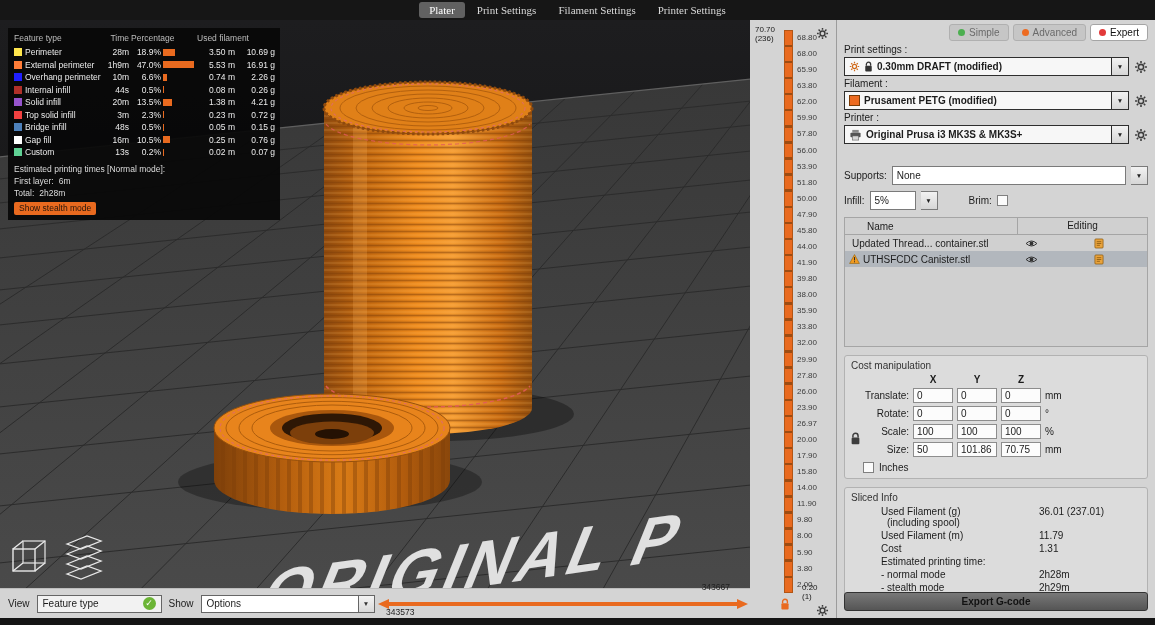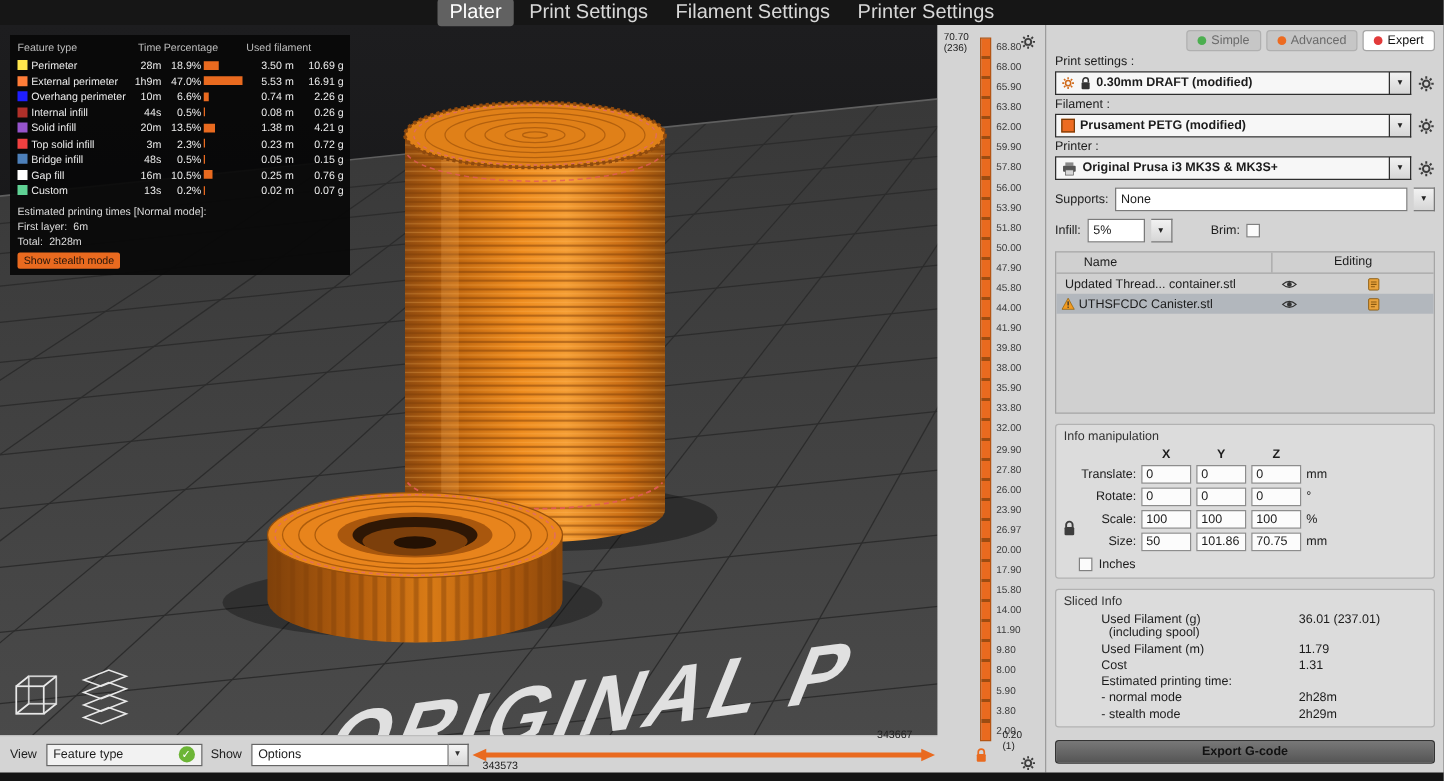--- a/index.html
+++ b/index.html
@@ -3,21 +3,21 @@
 <meta charset="utf-8">
 <style>
   html,body{margin:0;padding:0;background:#0e0e0e;}
   .screen{position:relative;width:1155px;height:625px;background:#d4d4d4;overflow:hidden;
           font-family:"Liberation Sans",sans-serif;color:#1c1c1c;}
 
   
   .topbar{position:absolute;top:0;left:0;width:100%;height:20px;background:#161616;
           display:flex;justify-content:center;align-items:center;z-index:6;}
   .tabs{display:flex;gap:2px;}
-  .tab{color:#d8d8d8;font-size:16px;padding:2px 10px;border-radius:3px;cursor:default;white-space:nowrap;}
+  .tab{color:#d8d8d8;font-size:11px;padding:2px 10px;border-radius:3px;cursor:default;white-space:nowrap;font-family:Liberation Serif, serif;}
   .tab.active{background:#616161;color:#fff;}
 
   
   .viewport{position:absolute;top:20px;left:0;width:750px;height:568px;background:#151515;overflow:hidden;}
   .scene{position:absolute;left:0;top:0;}
 
   
   .legend{position:absolute;left:8px;top:8px;width:272px;background:rgba(8,8,8,0.93);
           color:#ececec;font-size:8.5px;padding:5px 6px;z-index:4;box-sizing:border-box;}
   .legend-head,.legend-row{display:grid;grid-template-columns:9px 76px 26px 30px 32px 38px 38px;
@@ -93,21 +93,21 @@
   .combo.plain{border-color:#7a7a7a;background:#fff;}
   .combo.tiny{flex:none;width:46px;}
   .arrow-btn{width:17px;height:19px;background:linear-gradient(#f2f2f2,#d6d6d6);border:1px solid #2e2e2e;
           border-left:none;display:flex;align-items:center;justify-content:center;font-size:6.5px;
           color:#222;box-sizing:border-box;flex:none;}
   .combo.plain + .arrow-btn{border-color:#7a7a7a;border-left:none;}
   .gear-btn{margin-left:5px;color:#3d3d3d;cursor:pointer;flex:none;}
   .swatch{width:11px;height:11px;border:1px solid #7a3c08;box-sizing:border-box;flex:none;}
   .ps-icon{color:#d06a1a;flex:none;}
   .lock-ic{color:#333;flex:none;}
-  .supports-row{display:flex;align-items:center;gap:5px;margin-top:6px;}
+  .supports-row{display:flex;align-items:center;gap:5px;margin-top:22px;}
   .infill-row{display:flex;align-items:center;gap:5px;margin-top:6px;}
   .brim-label{margin-left:26px;}
   .checkbox{width:11px;height:11px;background:#fbfbfb;border:1px solid #808080;box-sizing:border-box;flex:none;}
 
   .objlist{margin-top:7px;border:1px solid #a5a5a5;height:128px;background:#d0d0d0;overflow:hidden;}
   .objlist-header{display:flex;height:16px;align-items:center;border-bottom:1px solid #a5a5a5;}
   .oh-name{flex:1;padding-left:22px;}
   .oh-edit{width:130px;text-align:center;border-left:1px solid #a5a5a5;height:100%;line-height:16px;box-sizing:border-box;}
   .objrow{display:flex;align-items:center;height:16px;padding-left:4px;cursor:pointer;}
   .objrow.active{background:#b2b7bd;}
@@ -623,21 +623,21 @@
               </svg>
               <svg class="page-ic" width="10" height="11">
                 <use href="#sym-page"></use>
               </svg>
             </div>
           </div>
         </div>
     </div>
 
     <div class="panelbox">
-      <div class="box-title">Info manipulation</div>
+      <div class="box-title">Cost manipulation</div>
       <div class="axis-head">
         <span></span>
         <span>X</span>
         <span>Y</span>
         <span>Z</span>
       </div>
       <div>
 
       <div class="man-row">
             <span class="man-label">Translate:</span>

